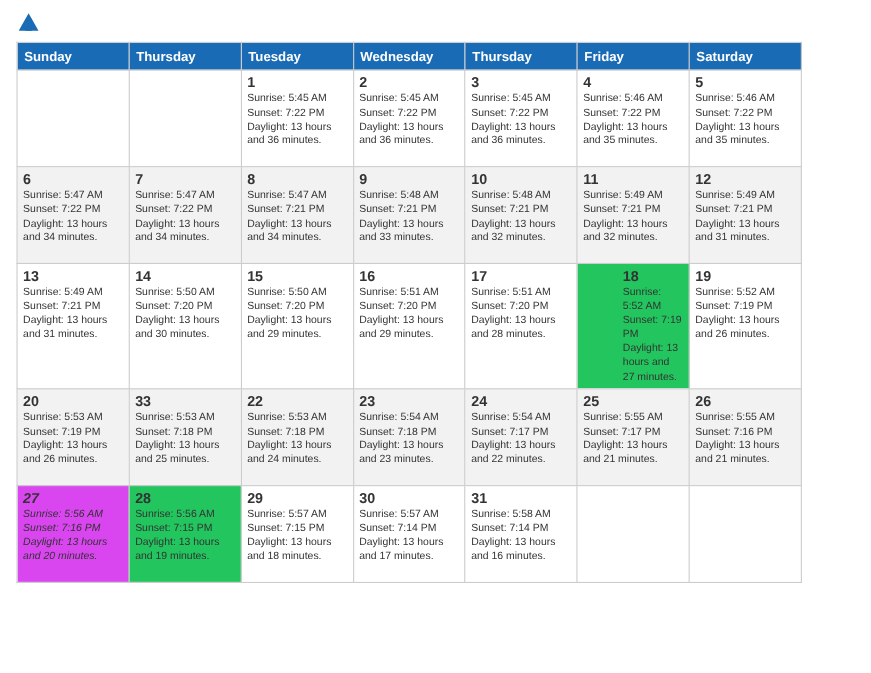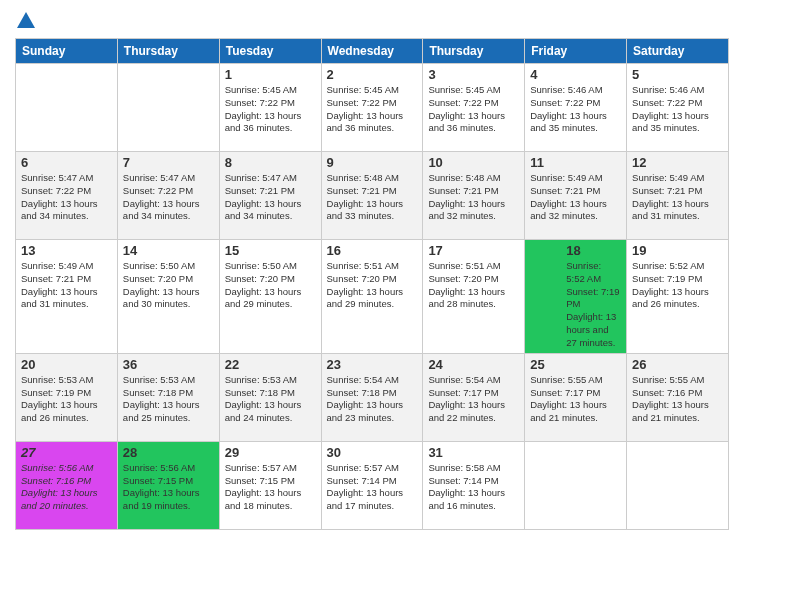--- a/index.html
+++ b/index.html
@@ -213,21 +213,21 @@
             <div class="day-num">19</div>
             <div class="day-info">Sunrise: 5:52 AM<br>Sunset: 7:19 PM<br>Daylight: 13 hours and 26 minutes.</div>
           </td>
         </tr>
         <tr>
           <td style="background-color: rgb(242, 242, 242); margin-left: 12px;">
             <div class="day-num">20</div>
             <div class="day-info">Sunrise: 5:53 AM<br>Sunset: 7:19 PM<br>Daylight: 13 hours and 26 minutes.</div>
           </td>
           <td style="background-color: rgb(242, 242, 242);">
-            <div class="day-num">36</div>
+            <div class="day-num">33</div>
             <div class="day-info">Sunrise: 5:53 AM<br>Sunset: 7:18 PM<br>Daylight: 13 hours and 25 minutes.</div>
           </td>
           <td style="background-color: rgb(242, 242, 242);">
             <div class="day-num">22</div>
             <div class="day-info">Sunrise: 5:53 AM<br>Sunset: 7:18 PM<br>Daylight: 13 hours and 24 minutes.</div>
           </td>
           <td style="background-color: rgb(242, 242, 242);">
             <div class="day-num">23</div>
             <div class="day-info">Sunrise: 5:54 AM<br>Sunset: 7:18 PM<br>Daylight: 13 hours and 23 minutes.</div>
           </td>

